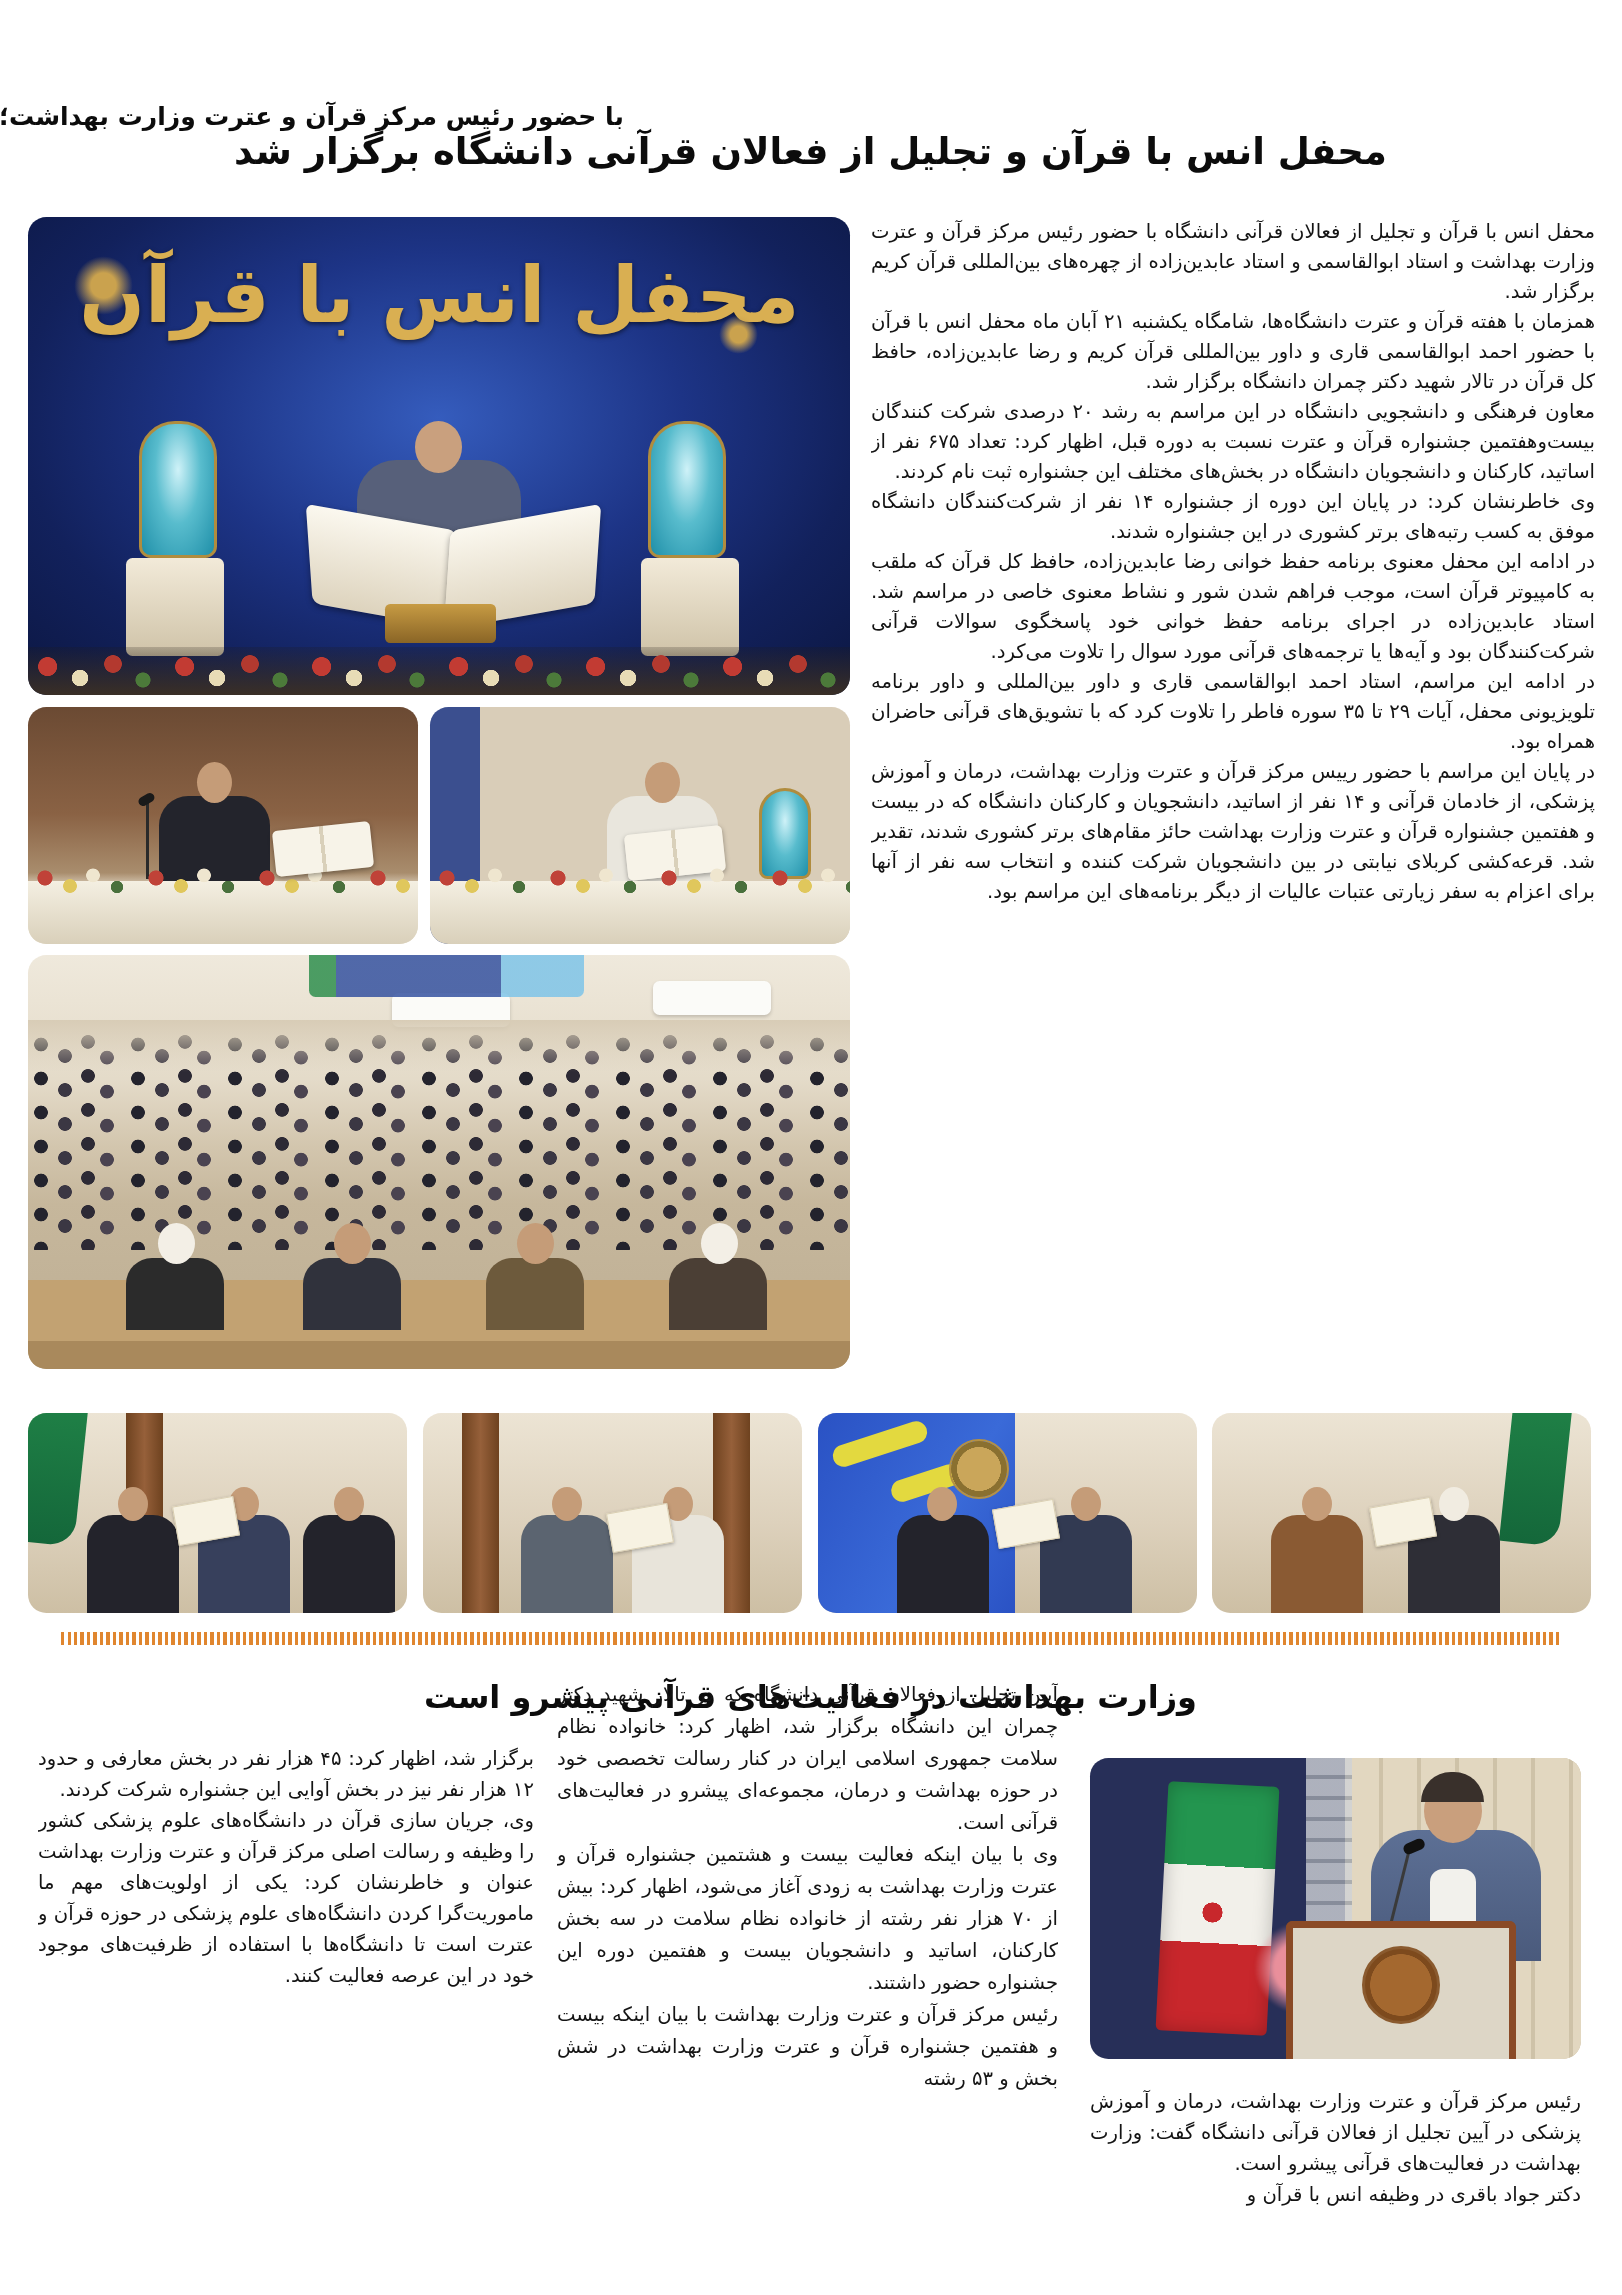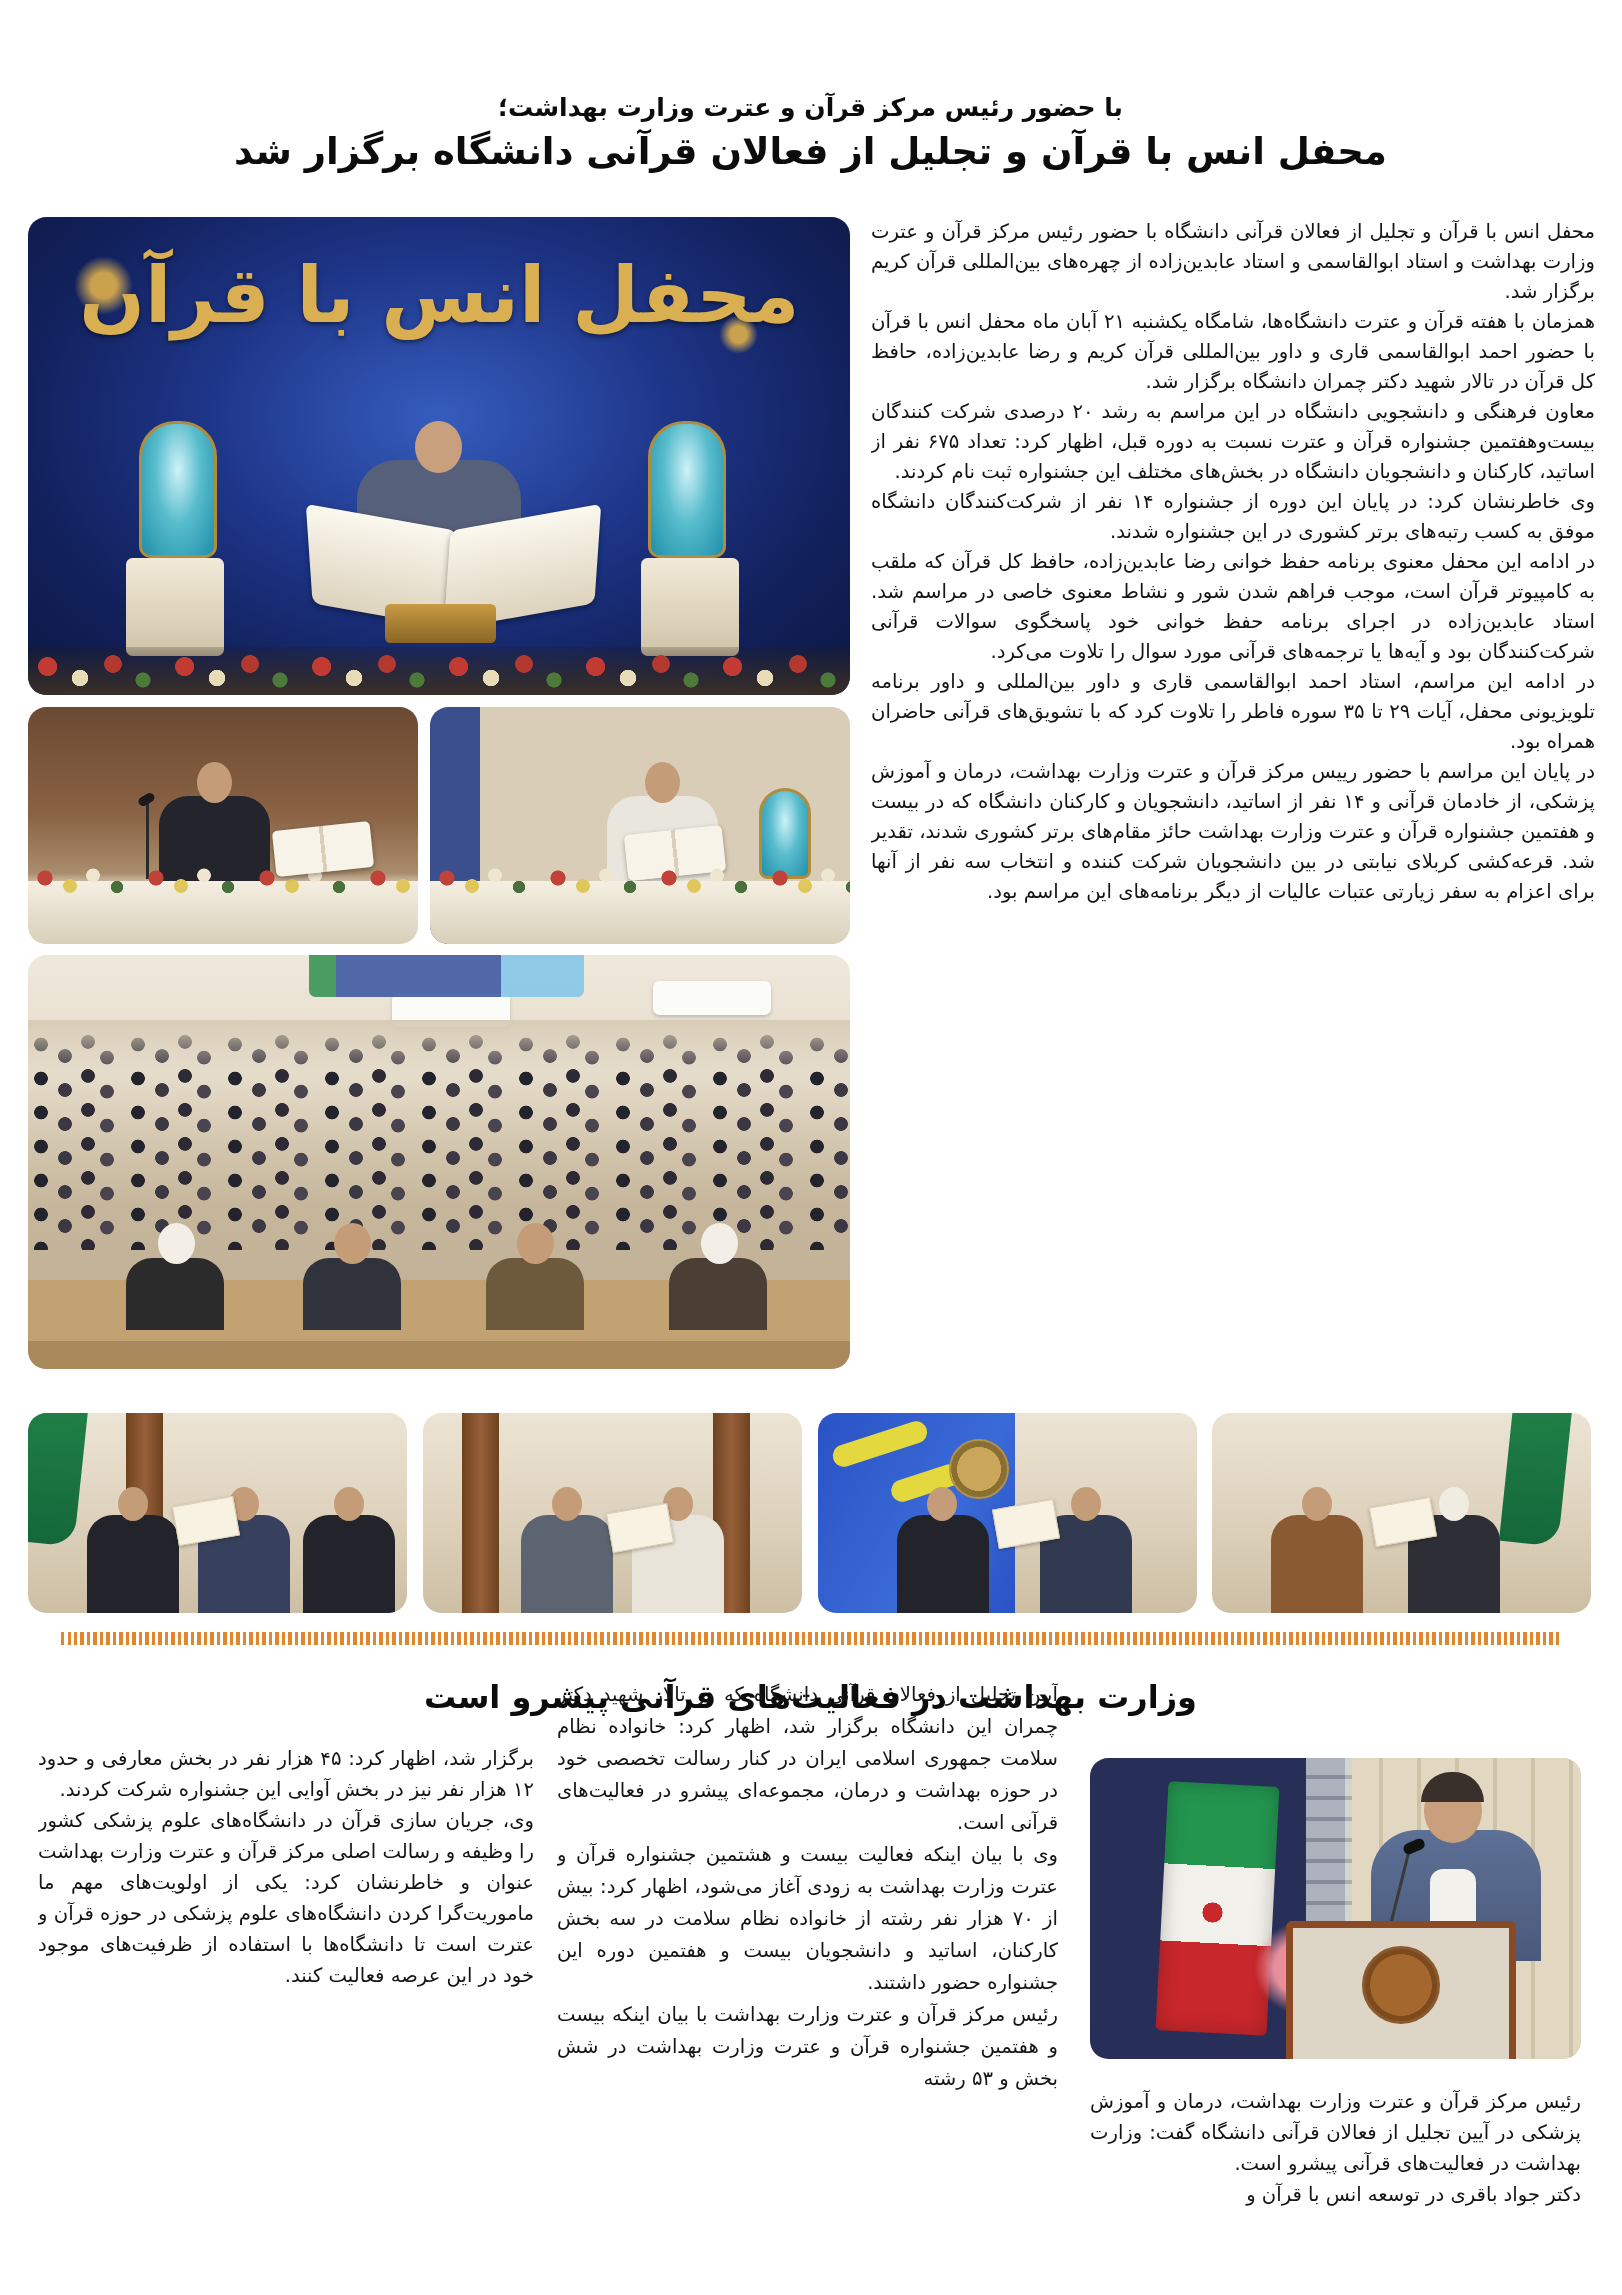--- a/index.html
+++ b/index.html
@@ -4,21 +4,21 @@
 <style>
   html,body{margin:0;padding:0;background:#ffffff;}
   .page{position:relative;width:1623px;height:2295px;background:#ffffff;overflow:hidden;
         font-family:"DejaVu Sans","Liberation Sans",sans-serif;direction:rtl;}
   
   .header{position:absolute;left:0;top:0;width:1623px;height:63px;background:#E98520;}
   .logo{position:absolute;left:15.7px;top:2.6px;width:65px;height:58px;}
   .header-title{position:absolute;left:147px;top:26px;color:#ffffff;font-size:19.6px;font-weight:800;direction:rtl;}
   .page-num{position:absolute;right:17px;top:-6.5px;color:#ffffff;font-size:58px;font-weight:900;line-height:1.1;}
   
-  .kicker{position:absolute;left:0;top:93px;width:1623px;text-align:center;
+  .kicker{position:absolute;left:0;top:102px;width:1623px;text-align:left;
           font-size:25px;font-weight:900;color:#0c0c0c;}
   .headline1{position:absolute;left:0;top:130px;width:1623px;text-align:center;
           font-size:37px;font-weight:900;color:#0c0c0c;}
   .headline2{position:absolute;left:0;top:1658px;width:1623px;text-align:center;
           font-size:32px;font-weight:900;color:#0c0c0c;margin-top:20px;}
   
   .btxt{color:#141414;font-size:19.6px;line-height:30px;text-align:justify;direction:rtl;}
   .btxt p{margin:0;}
   .art1-text{position:absolute;left:872px;top:217px;width:724px;height:1153px;overflow:hidden;}
   .col-left {position:absolute;left:39px;  top:1743px;width:496px;height:543px;overflow:hidden;line-height:31px;}
@@ -279,17 +279,17 @@
     <div class="speaker-hair"></div>
     <div class="pod-mic-stand"></div>
     <div class="pod-mic"></div>
     <div class="podium">
       <div class="podium-emblem"></div>
     </div>
   </div>
 
   <div class="col-right-text btxt">
     <p>رئیس مرکز قرآن و عترت وزارت بهداشت، درمان و آموزش پزشکی در آیین تجلیل از فعالان قرآنی دانشگاه گفت: وزارت بهداشت در فعالیت‌های قرآنی پیشرو است.</p>
-    <p>دکتر جواد باقری در توسعه انس با قرآن و</p>
+    <p>دکتر جواد باقری در وظیفه انس با قرآن و</p>
   </div>
 
 </div>
 
 
 </body></html>

